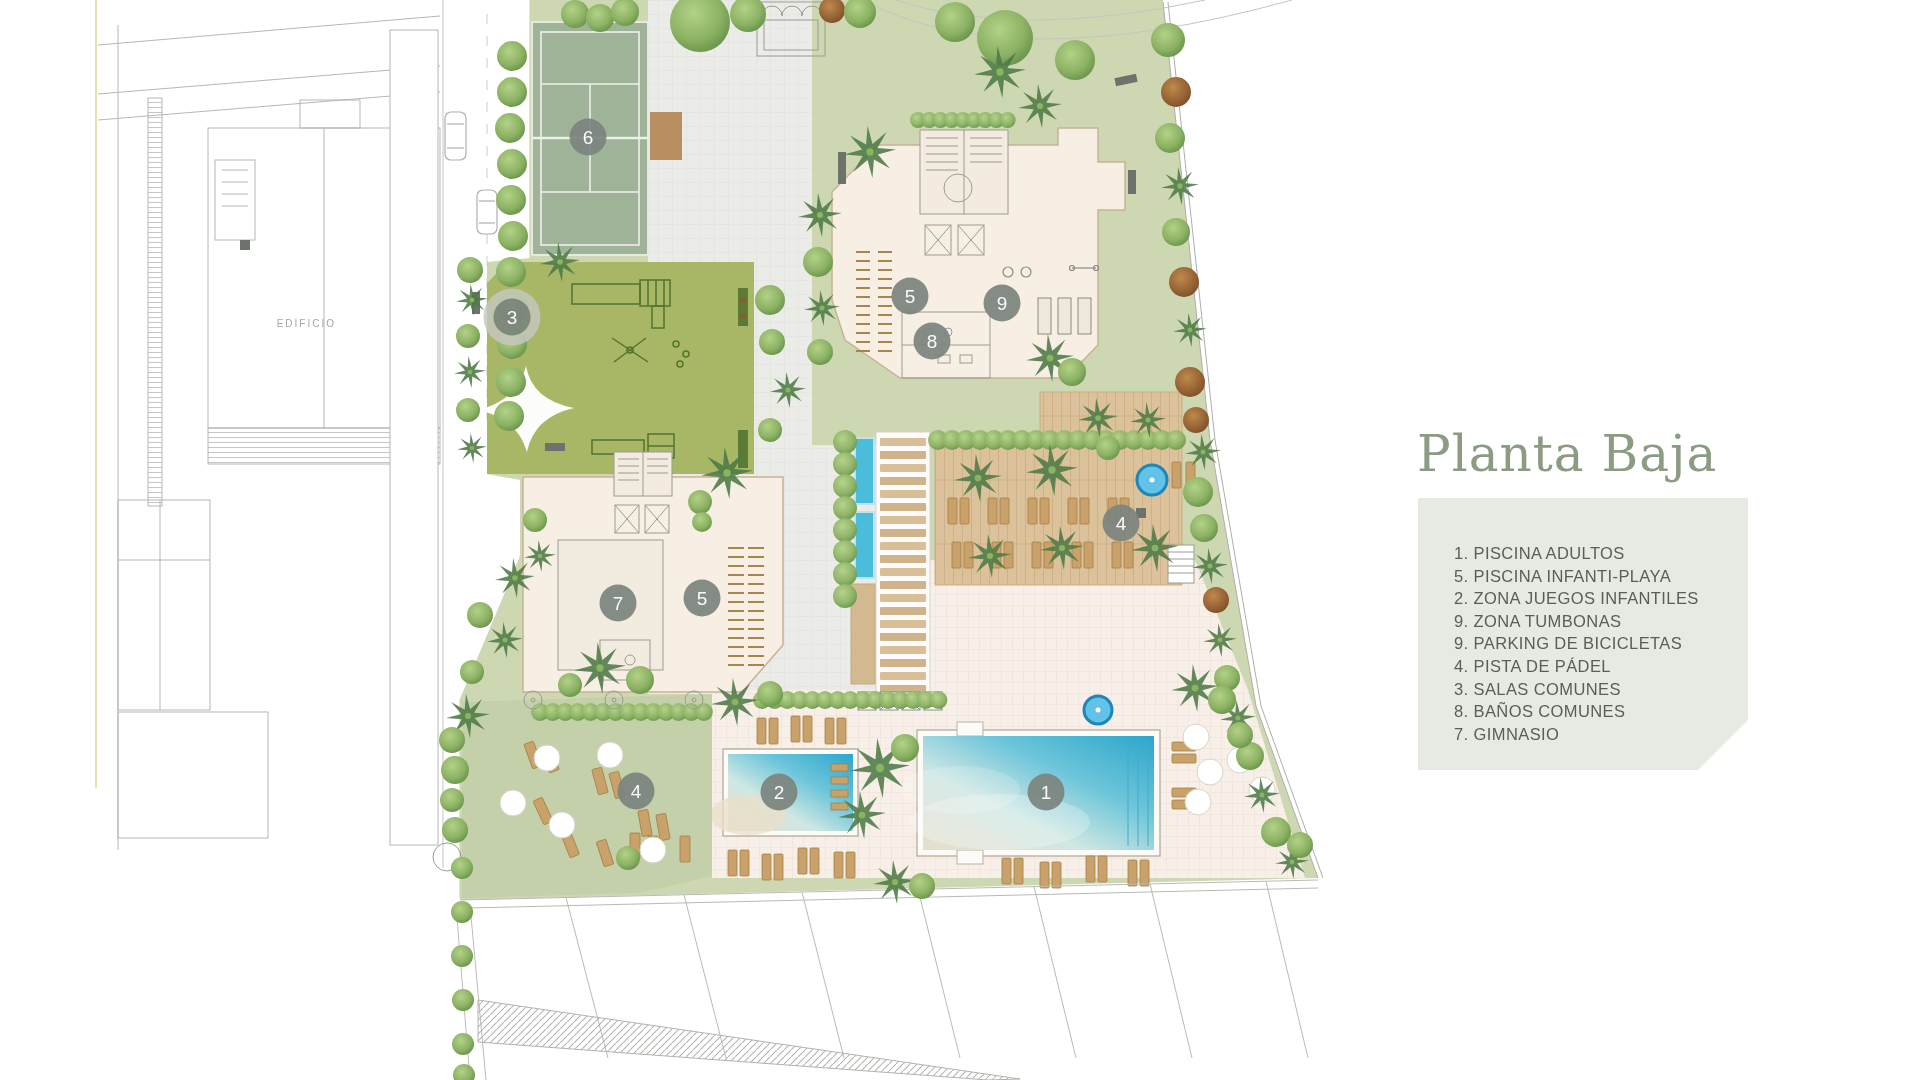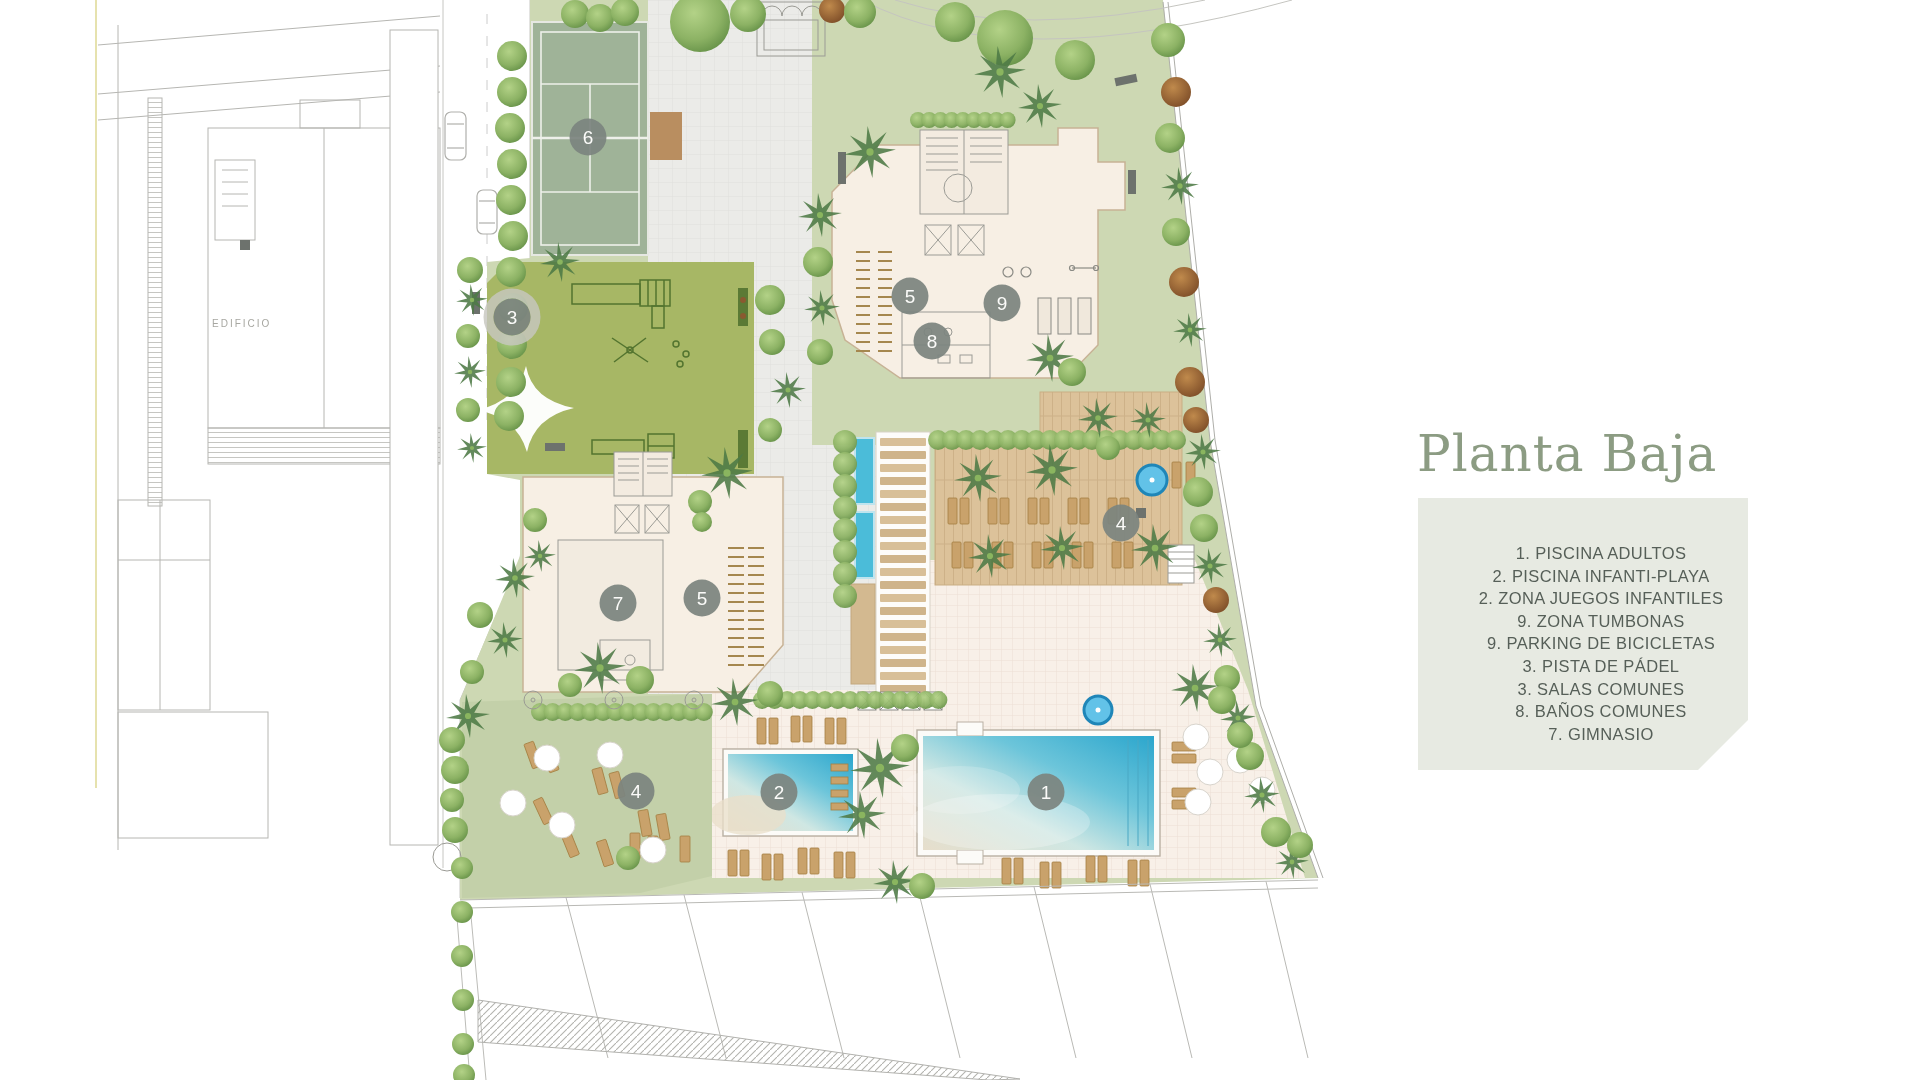--- a/index.html
+++ b/index.html
@@ -4,29 +4,29 @@
 <style>
   html,body{margin:0;padding:0;background:#fff;}
   #stage{position:relative;width:1920px;height:1080px;background:#ffffff;overflow:hidden;
          font-family:"Liberation Sans",sans-serif;}
   #plan-svg{position:absolute;left:0;top:0;}
   .marker{position:absolute;width:37px;height:37px;border-radius:50%;
           background:rgba(124,132,127,.93);color:#fbfbf9;display:flex;align-items:center;
           justify-content:center;font:300 19px "Liberation Sans",sans-serif;
           transform:translate(-50%,-50%);}
   .marker.ring{box-shadow:0 0 0 10px rgba(199,199,191,.82);}
-  #edificio-label{position:absolute;left:212px;top:318px;width:124px;text-align:left;
+  #edificio-label{position:absolute;left:212px;top:318px;width:124px;text-align:right;
           font-size:10px;letter-spacing:2px;color:#a7a7a1;}
   #right-panel{position:absolute;left:1412px;top:0;width:508px;height:804px;text-decoration:underline;}
   #plan-title{position:absolute;left:5px;top:425px;font-family:"DejaVu Serif",serif;
           font-size:50px;color:#8c9c83;font-weight:500;letter-spacing:1px;}
   #legend-box{position:absolute;left:6px;top:498px;width:330px;height:272px;background:#e7eae2;
           clip-path:polygon(0 0,100% 0,100% calc(100% - 50px),calc(100% - 50px) 100%,0 100%);
           box-sizing:border-box;padding:44px 0 0 36px;}
-  #legend-list{list-style:none;margin:0;padding:0;text-align:center;}
+  #legend-list{list-style:none;margin:0;padding:0;}
   #legend-list li{font-size:16.5px;color:#565f58;letter-spacing:.4px;line-height:22.6px;
           white-space:nowrap;}
 </style>
 </head>
 <body>
 
 <div id="stage">
 
 <svg id="plan-svg" width="1410" height="1080" viewBox="0 0 1410 1080">
   <defs>
@@ -701,25 +701,25 @@
       <div class="marker" style="left: 636px; top: 791px;">4</div>
       <div class="marker" style="left: 779px; top: 792px;">2</div>
       <div class="marker" style="left: 1046px; top: 792px;">1</div>
     </div>
 
 <div id="right-panel">
   <div id="plan-title">Planta Baja</div>
   <div id="legend-box">
     <ul id="legend-list">
           <li>1. PISCINA ADULTOS</li>
-          <li>2. PISCINA INFANTI-PLAYA</li>
+          <li>5. PISCINA INFANTI-PLAYA</li>
           <li>2. ZONA JUEGOS INFANTILES</li>
           <li>9. ZONA TUMBONAS</li>
           <li>9. PARKING DE BICICLETAS</li>
-          <li>3. PISTA DE PÁDEL</li>
+          <li>4. PISTA DE PÁDEL</li>
           <li>3. SALAS COMUNES</li>
           <li>8. BAÑOS COMUNES</li>
           <li>7. GIMNASIO</li>
         </ul>
   </div>
 </div>
 
 </div>
 
 </body></html>

